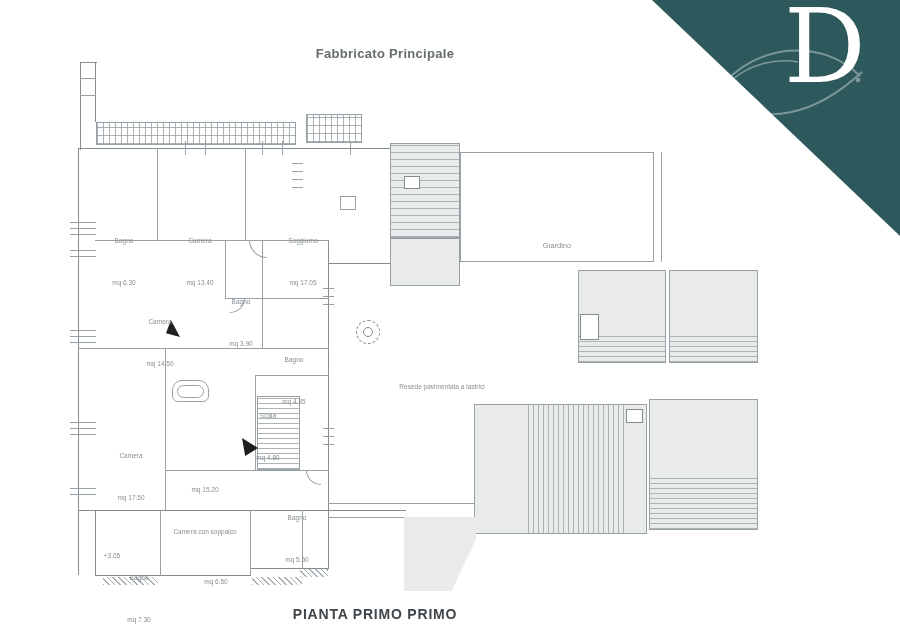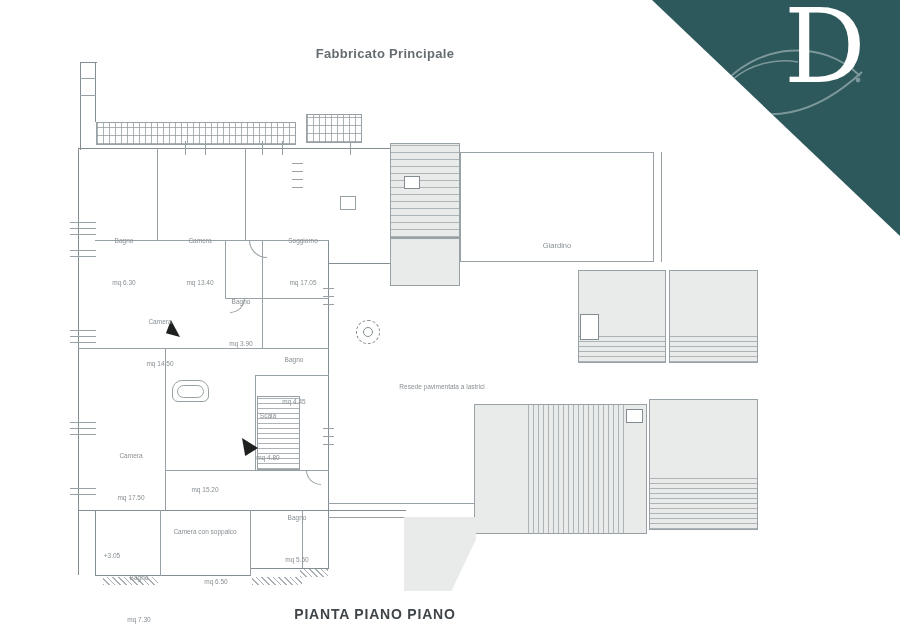--- a/index.html
+++ b/index.html
@@ -48,21 +48,21 @@
        font-size:102px;color:#fff;line-height:1.35;}
   .flourish{position:absolute;left:58px;top:28px;opacity:.38;}
   .marker-box{position:absolute;background:#fff;border:1px solid var(--ln-dark);box-sizing:border-box;}
 </style>
 </head>
 <body>
 
 <div id="stage">
 
   <div class="title-top">Fabbricato Principale</div>
-  <div class="title-bottom">PIANTA PIANO PIANO</div>
+  <div class="title-bottom">PIANTA PRIMO PRIMO</div>
 
   <div class="logo-tri">
     <svg class="flourish" width="160" height="110" viewBox="0 0 160 110">
       <path d="M8,62 C46,14 112,10 150,48" stroke="#ffffff" stroke-width="2" fill="none"></path>
       <path d="M4,72 C58,98 104,88 152,44" stroke="#ffffff" stroke-width="2" fill="none"></path>
       <path d="M22,52 C40,36 66,30 88,34" stroke="#ffffff" stroke-width="1.4" fill="none"></path>
       <circle cx="14" cy="58" r="2.4" fill="#ffffff"></circle>
       <circle cx="148" cy="52" r="2.4" fill="#ffffff"></circle>
     </svg>
     <span class="logo-d">D</span>

